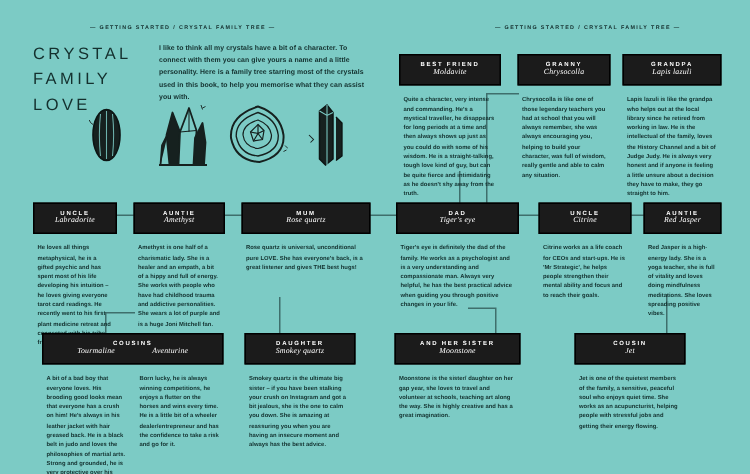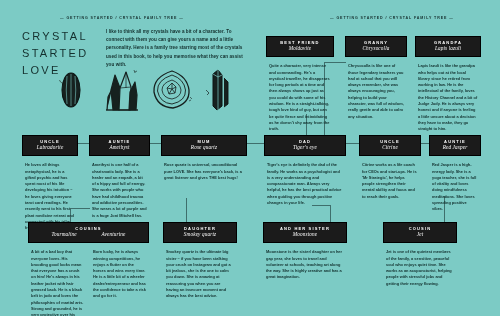--- a/index.html
+++ b/index.html
@@ -127,21 +127,21 @@
 </head>
 <body>
 
 <div class="page">
 
   <div class="runhead left">— GETTING STARTED / CRYSTAL FAMILY TREE —</div>
   <div class="runhead right">— GETTING STARTED / CRYSTAL FAMILY TREE —</div>
 
   <div class="title" id="title-el">
       <div>CRYSTAL</div>
-      <div>STARTED</div>
+      <div>FAMILY</div>
       <div>LOVE</div>
     </div>
   <div class="intro">I like to think all my crystals have a bit of a character. To connect with them you can give yours a name and a little personality. Here is a family tree starring most of the crystals used in this book, to help you memorise what they can assist you with.</div>
 
   <div class="crystals">
     <div class="cryst" style="left:6px; top:4px;">
       <svg width="26" height="40" viewBox="0 0 26 40">
         <ellipse cx="13" cy="20" rx="9" ry="17" fill="#16211f" stroke="#0c1514" stroke-width="1.1"></ellipse>
         <path d="M13 4 L13 36 M9 6 Q7.5 20 9 34 M17 6 Q18.5 20 17 34" stroke="#7ccbc5" stroke-width="0.7" fill="none" opacity="0.85"></path>
         <path d="M4 13 Q2 12 1.5 10" stroke="#16211f" stroke-width="0.6" fill="none"></path>

